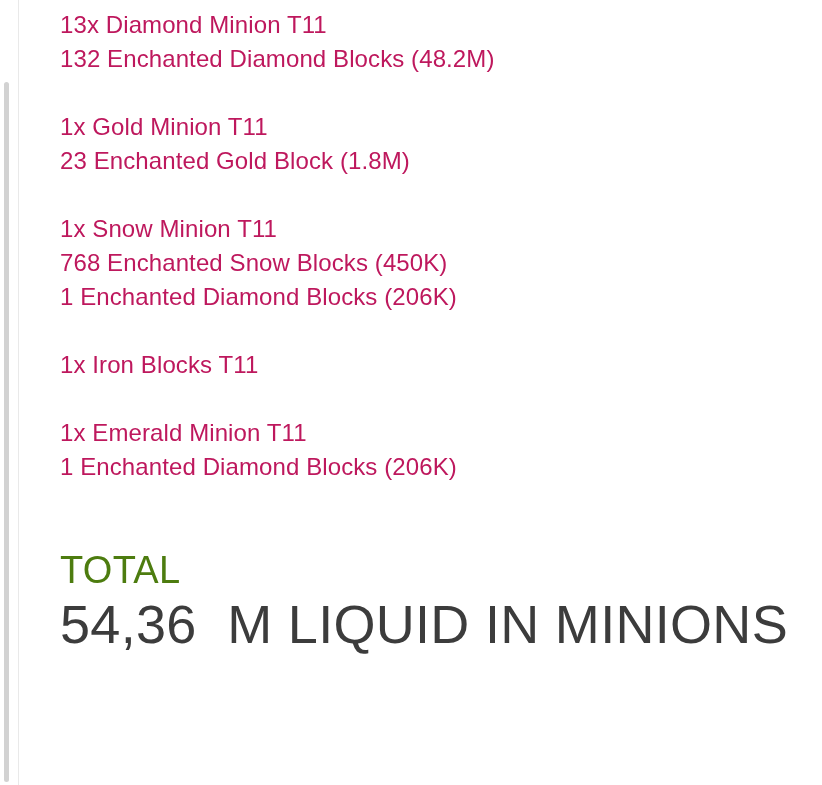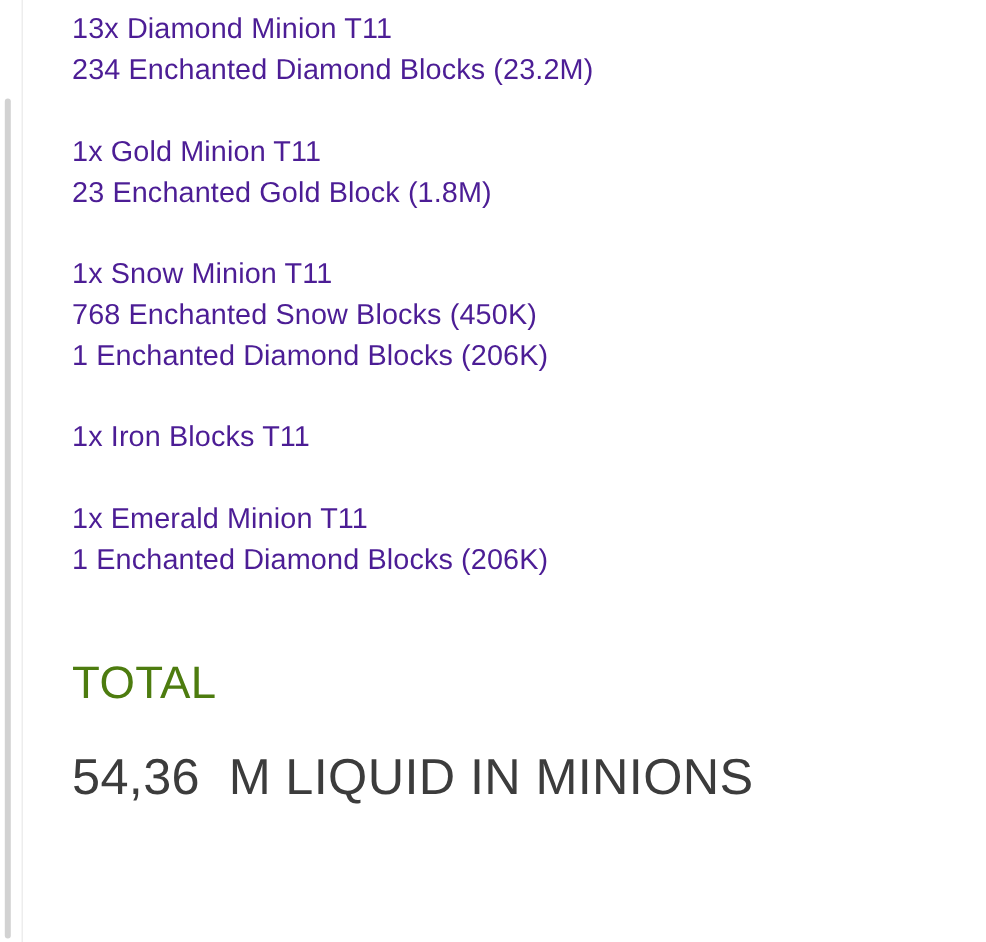--- a/index.html
+++ b/index.html
@@ -44,55 +44,54 @@
     left: 60px;
     top: 8px;
     right: 10px;
   }
   .group {
     margin-bottom: 34px;
   }
   .line {
     font-size: 24px;
     line-height: 34px;
-    color: #4c1d95;
+    color: #be185d;
     white-space: pre;
     letter-spacing: 0.1px;
   }
   .total-block {
     margin-top: 60px;
   }
   .total-label {
     font-size: 38px;
     line-height: 52px;
     color: #4d7c0f;
     letter-spacing: 0.3px;
   }
   .total-value {
-    font-size: 42px;
+    font-size: 54px;
     line-height: 56px;
     color: #3c3c3c;
     letter-spacing: 0.3px;
     white-space: pre;
-    margin-top: 24px;
   }
 </style>
 </head>
 <body>
 
 <div class="page">
 
   <div class="left-gutter"></div>
   <div class="scroll-thumb"></div>
 
   <div class="content">
 
     <div class="group">
       <div class="line">13x Diamond Minion T11</div>
-      <div class="line">234 Enchanted Diamond Blocks (23.2M)</div>
+      <div class="line">132 Enchanted Diamond Blocks (48.2M)</div>
     </div>
 
     <div class="group">
       <div class="line">1x Gold Minion T11</div>
       <div class="line">23 Enchanted Gold Block (1.8M)</div>
     </div>
 
     <div class="group">
       <div class="line">1x Snow Minion T11</div>
       <div class="line">768 Enchanted Snow Blocks (450K)</div>

